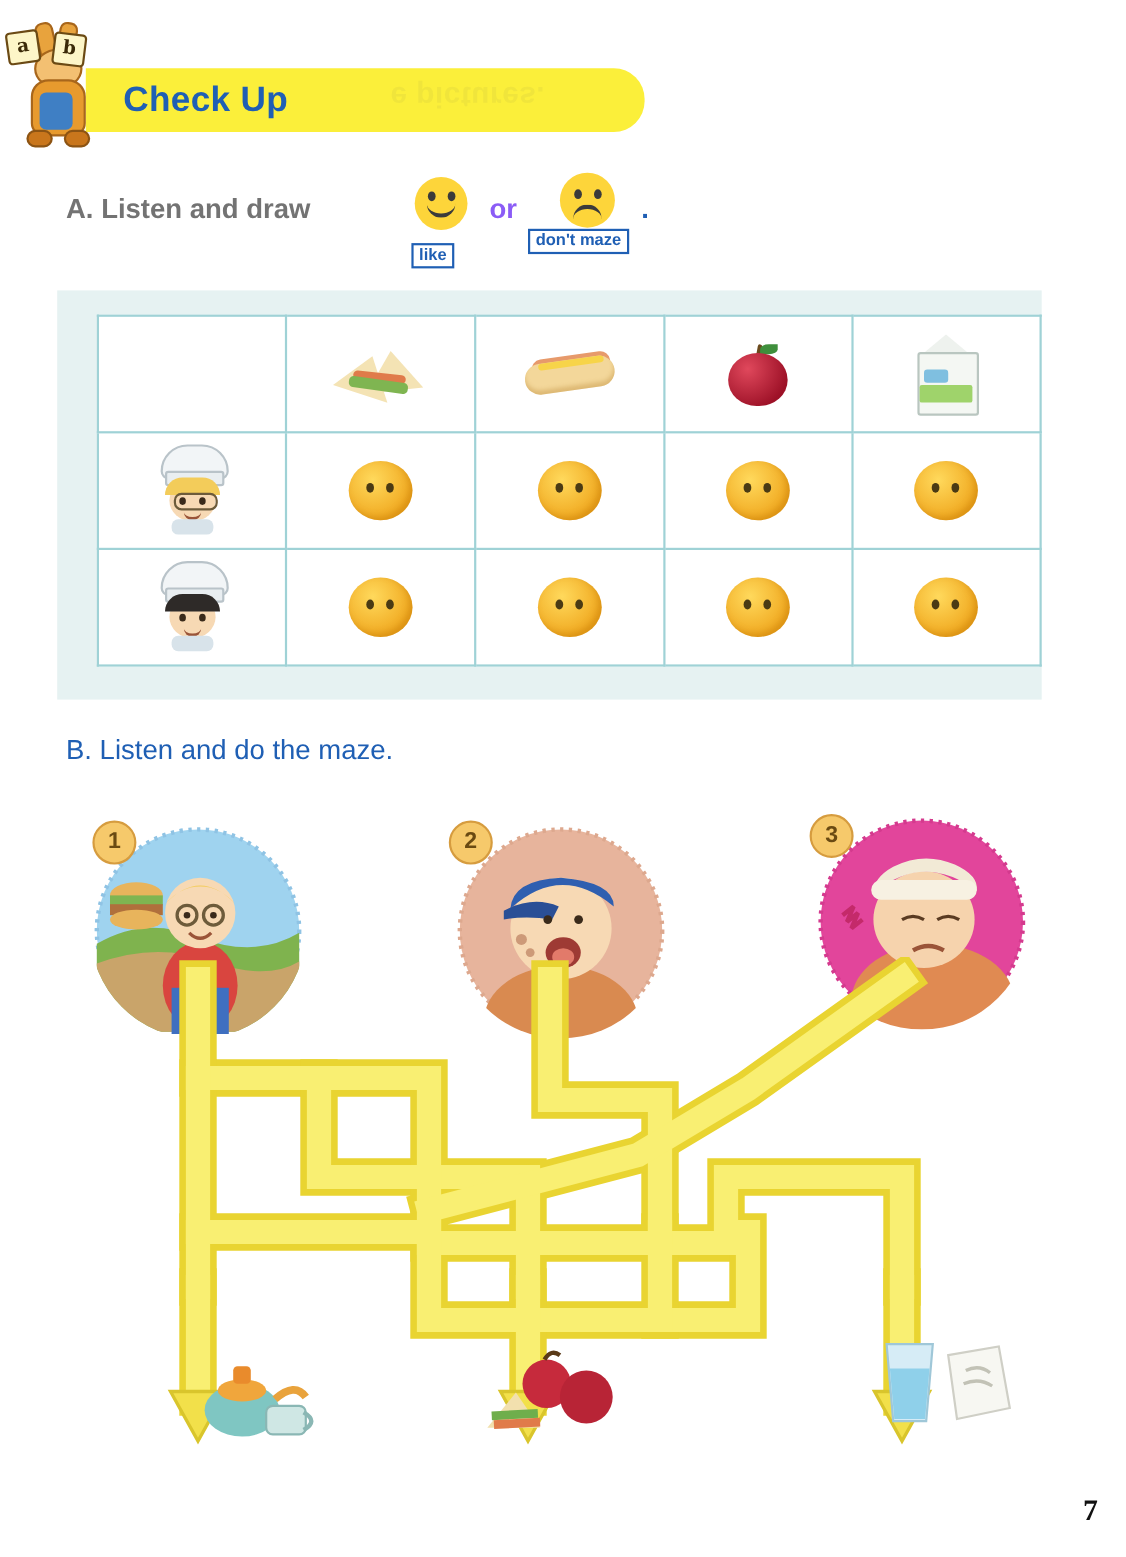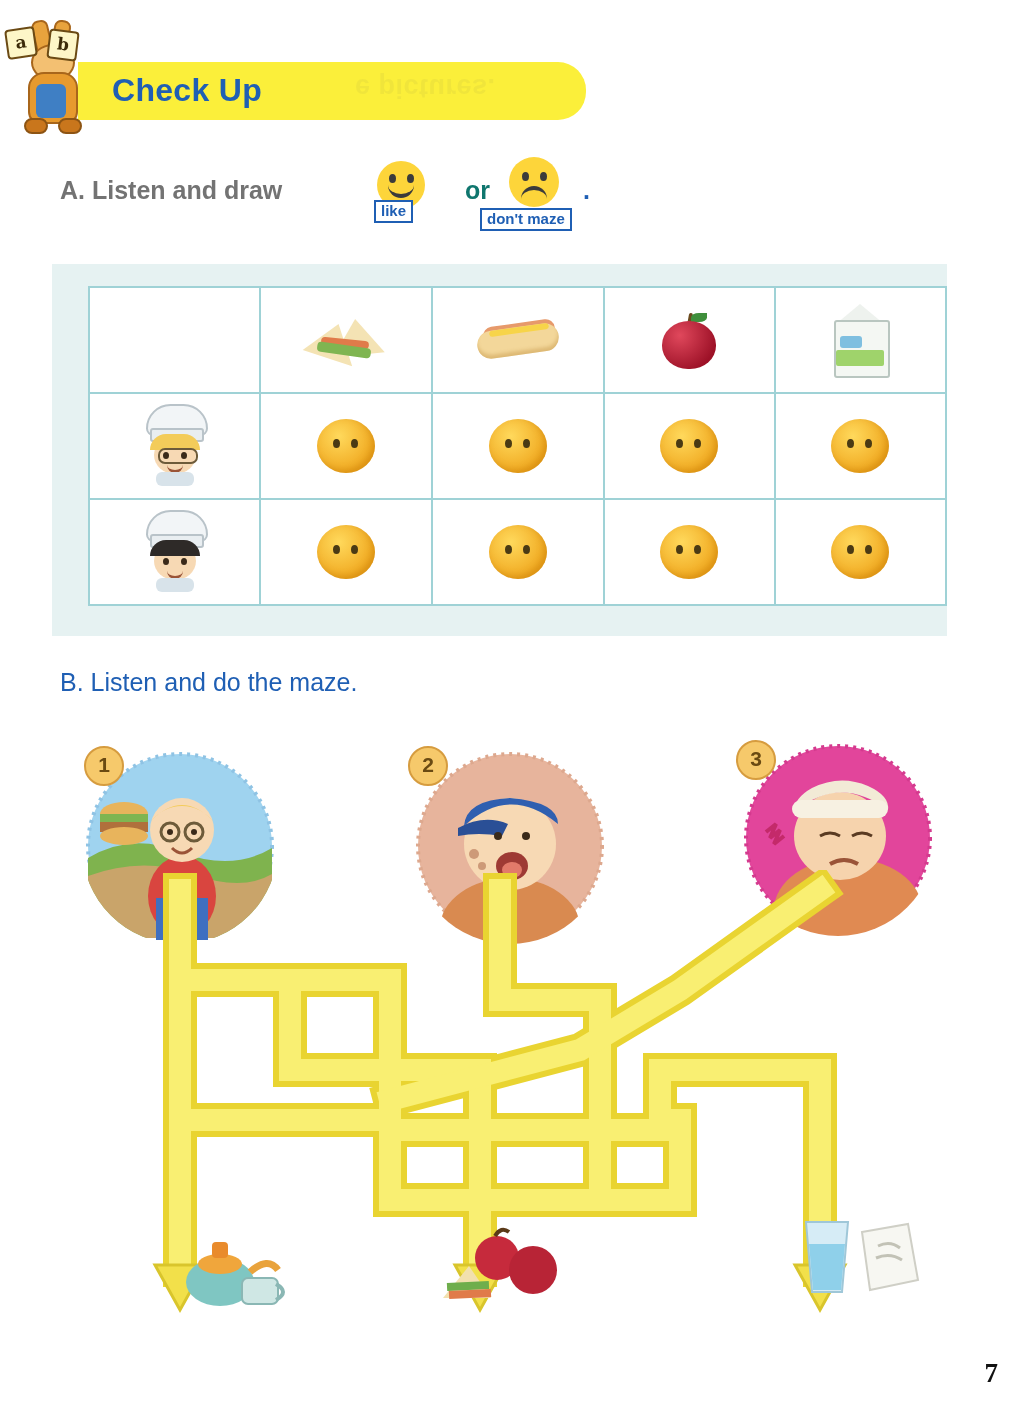--- a/index.html
+++ b/index.html
@@ -167,46 +167,46 @@
   }
   .frown-mouth {
     position: absolute;
     left: 12px; top: 29px;
     width: 26px; height: 14px;
     border-top: 4px solid #3b3b3b;
     border-radius: 16px 16px 0 0;
   }
   .or-text {
     position: absolute;
-    left: 405px;
+    left: 385px;
     top: 8px;
     font-size: 25px;
     font-weight: bold;
-    color: #0f766e;
+    color: #8b5cf6;
   }
   .period {
     position: absolute;
     left: 523px;
     top: 8px;
     font-size: 25px;
     font-weight: bold;
     color: #1f5fb4;
   }
   .tag {
     position: absolute;
     border: 2px solid #1f5fb4;
     color: #1f5fb4;
     font-size: 15px;
     font-weight: bold;
     padding: 0 5px;
     background: #ffffff;
     line-height: 18px;
     height: 19px;
   }
-  .tag.like { left: 314px; top: 32px; }
+  .tag.like { left: 314px; top: 53px; }
   .tag.dontlike { left: 420px; top: 40px; }
 
   
   .table-wrap {
     position: absolute;
     left: 52px;
     top: 264px;
     width: 895px;
     height: 372px;
     background: #e6f2f2;

